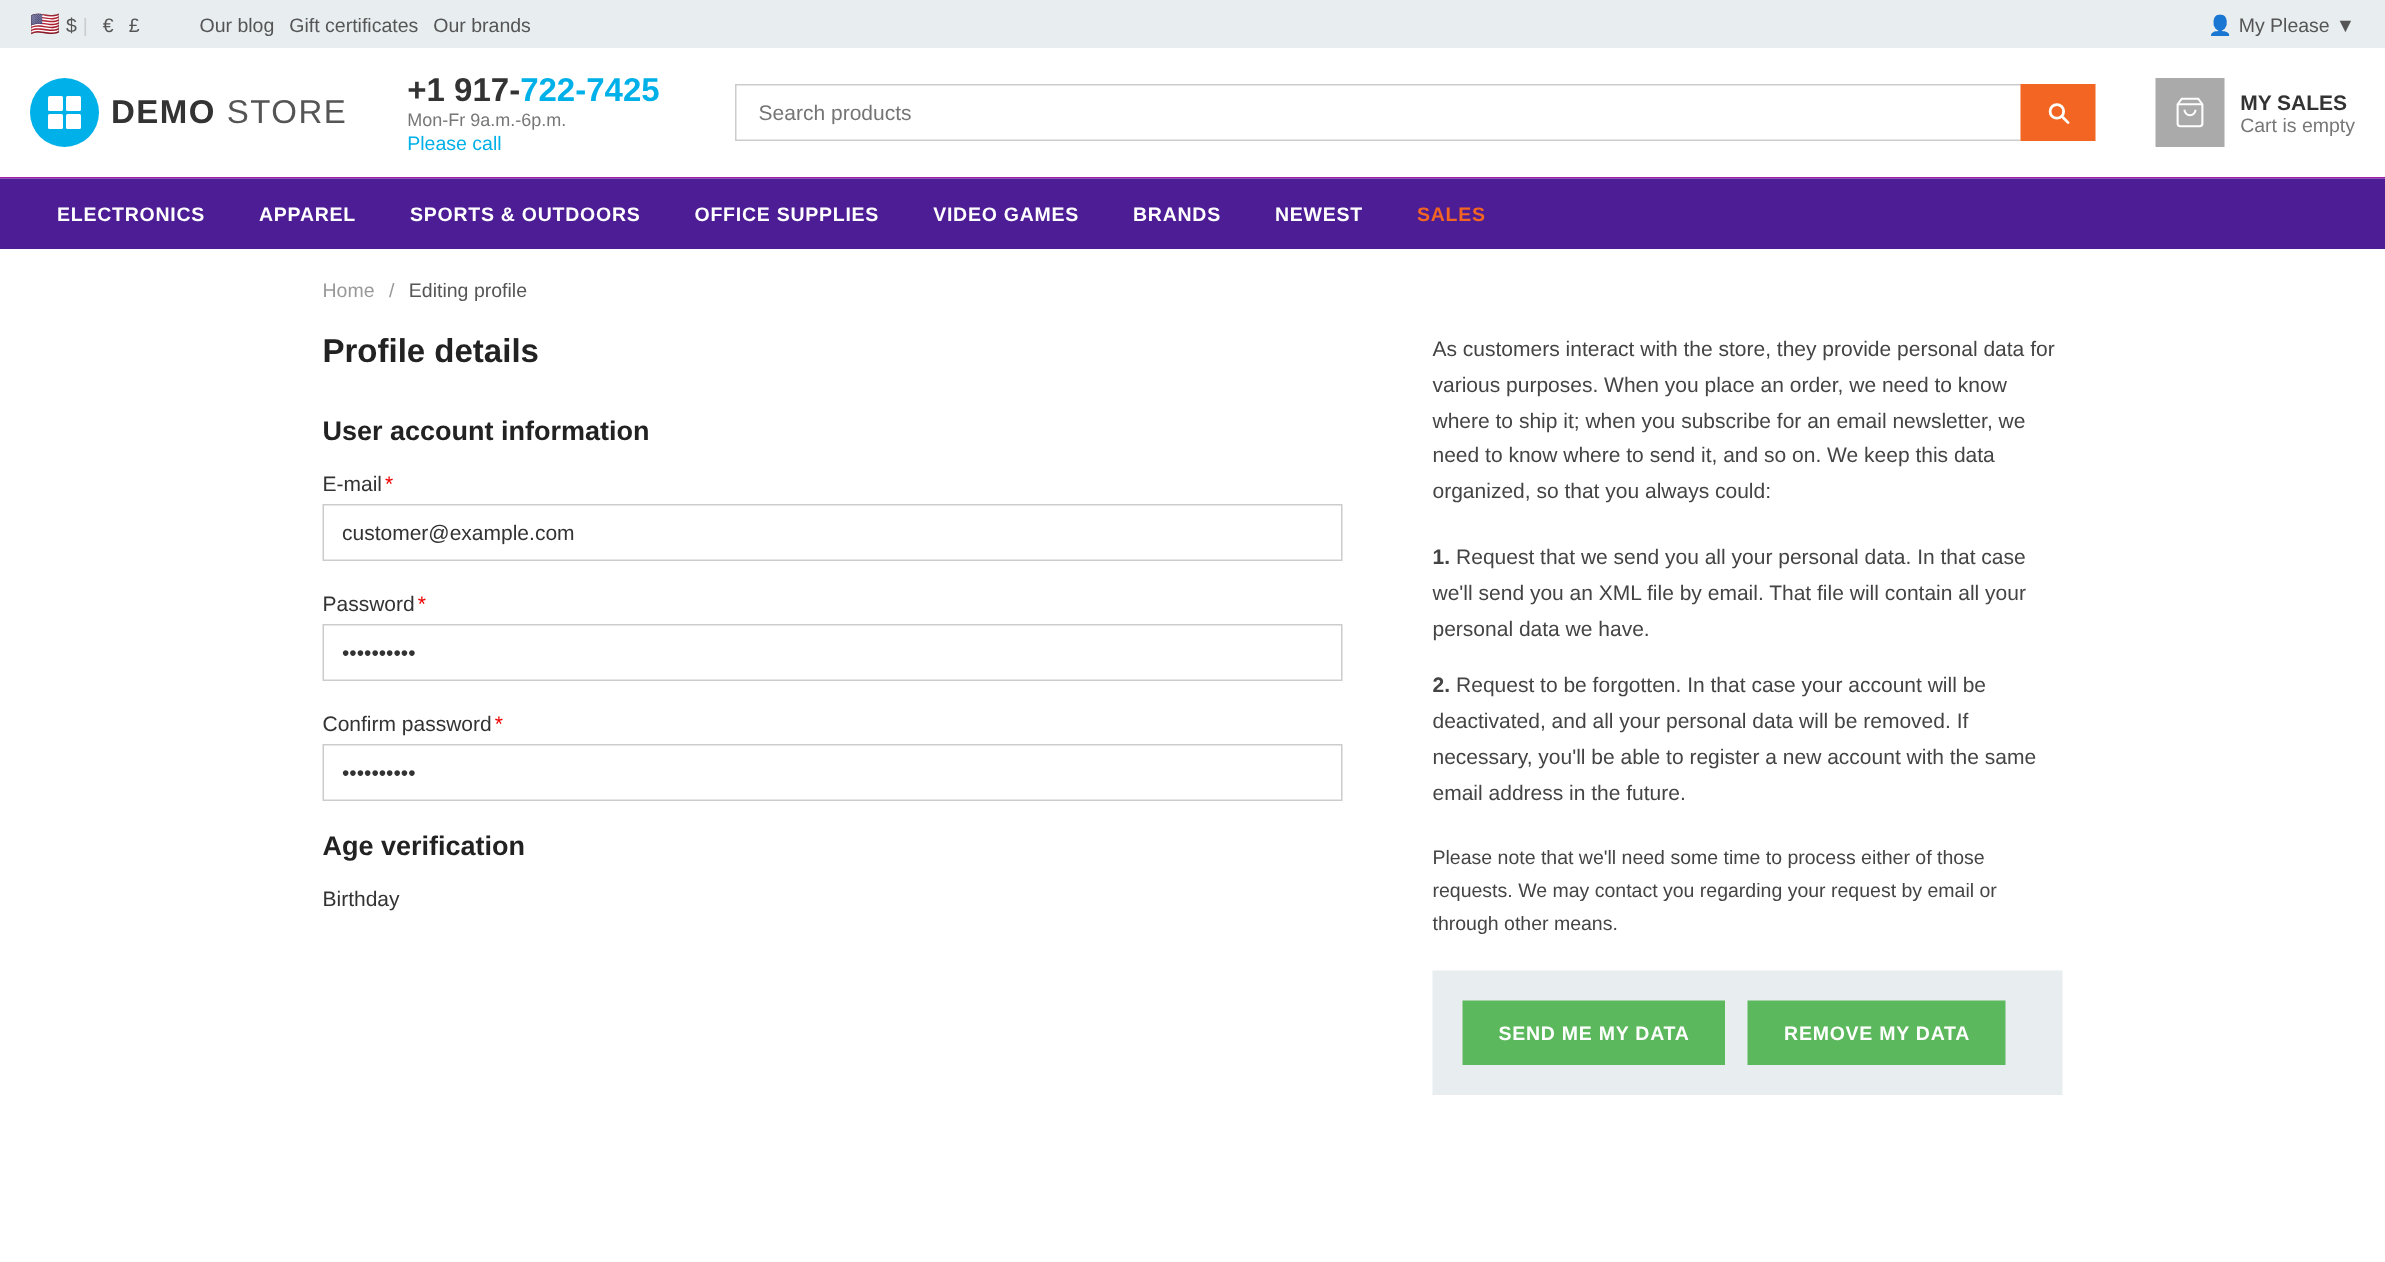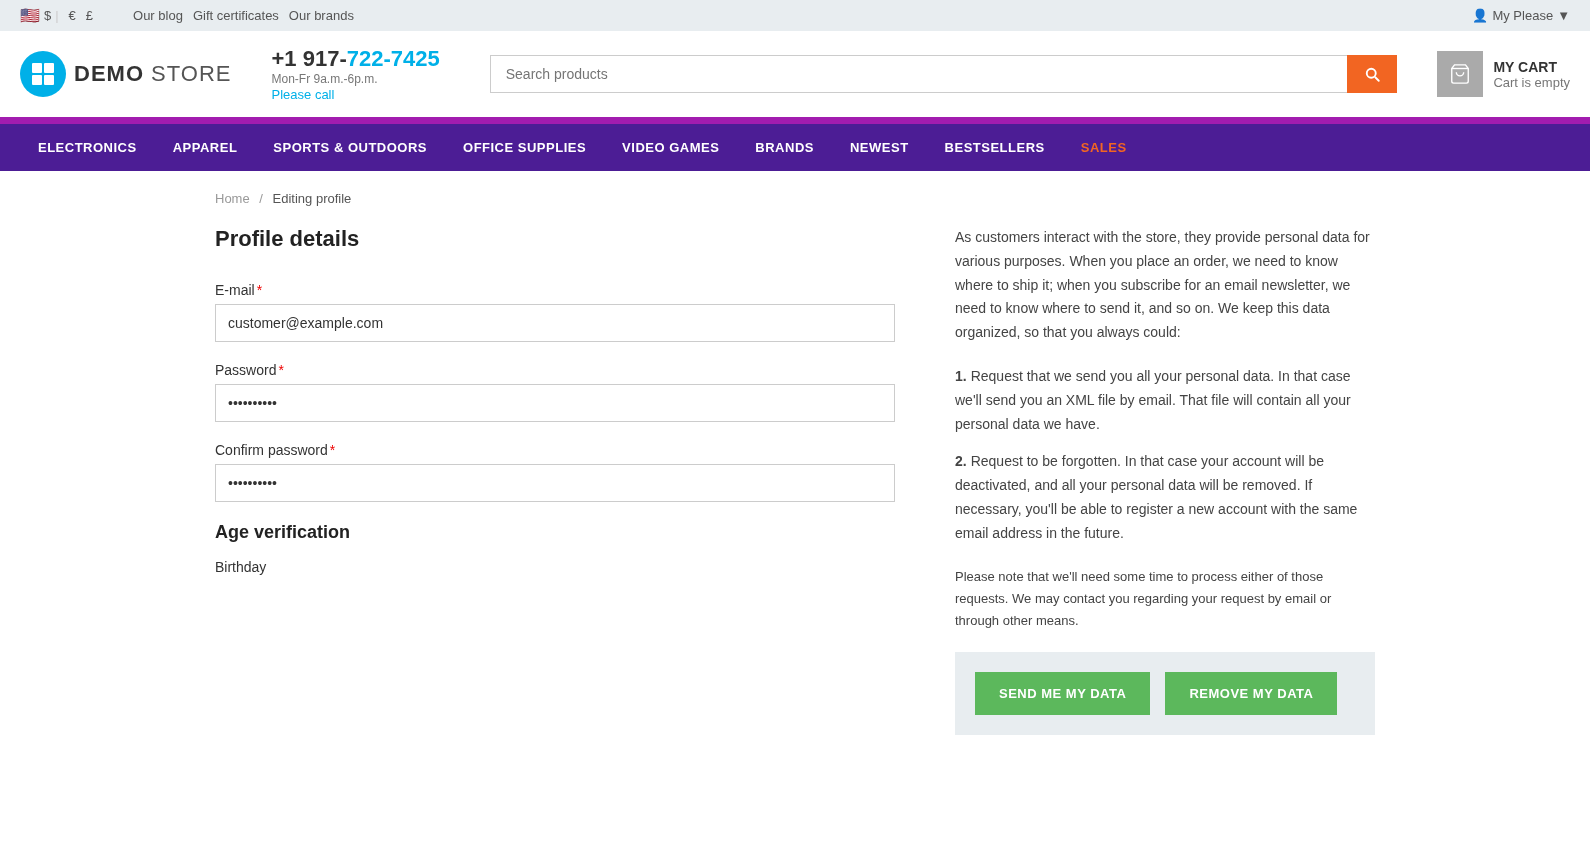--- a/index.html
+++ b/index.html
@@ -21,21 +21,21 @@
     .flag { font-size: 16px; }
     .top-bar-right a { color: #555; text-decoration: none; display: flex; align-items: center; gap: 4px; }
 
     
     .header {
       background: #fff;
       padding: 15px 20px;
       display: flex;
       align-items: center;
       gap: 20px;
-      border-bottom: 7px solid #a21caf;
+      border-bottom: 1px solid #a21caf;
     }
     .logo { display: flex; align-items: center; gap: 8px; text-decoration: none; }
     .logo-icon {
       width: 46px; height: 46px; background: #00b0e8; border-radius: 50%;
       display: flex; align-items: center; justify-content: center;
     }
     .logo-icon svg { fill: white; }
     .logo-text { font-size: 22px; color: #555; letter-spacing: 1px; }
     .logo-text strong { color: #333; font-weight: 900; }
     .header-phone { margin-left: 20px; }
@@ -244,51 +244,51 @@
 
   <div class="cart-area">
     <div class="cart-icon-box">
       <svg width="22" height="22" viewBox="0 0 24 24">
         <path d="M6 2L3 6v14a2 2 0 002 2h14a2 2 0 002-2V6l-3-4z" stroke="white" stroke-width="1.5" fill="none"></path>
         <line x1="3" y1="6" x2="21" y2="6" stroke="white" stroke-width="1.5"></line>
         <path d="M16 10a4 4 0 01-8 0" stroke="white" stroke-width="1.5" fill="none"></path>
       </svg>
     </div>
     <div class="cart-text">
-      <div class="cart-title">MY CART</div>
+      <div class="cart-title">MY SALES</div>
       <div class="cart-status">Cart is empty</div>
     </div>
   </div>
 </div>
 
 <nav class="nav">
   <a href="#">ELECTRONICS</a>
   <a href="#">APPAREL</a>
   <a href="#">SPORTS &amp; OUTDOORS</a>
   <a href="#">OFFICE SUPPLIES</a>
   <a href="#">VIDEO GAMES</a>
   <a href="#">BRANDS</a>
   <a href="#">NEWEST</a>
-  <a href="#">BESTSELLERS</a>
   <a href="#" class="sales">SALES</a>
 </nav>
 
 <div class="content-wrapper">
 
   <div class="breadcrumb">
     <a href="#">Home</a>
     <span style="margin: 0 6px;">/</span>
     <span class="current">Editing profile</span>
   </div>
 
   <div class="main-layout">
 
     <div class="left-col">
       <h1 class="page-title">Profile details</h1>
 
+      <h2 class="section-title">User account information</h2>
 
       <div class="form-group">
         <label>
           <span>E-mail</span><span class="required">*</span>
         </label>
         <input type="email" value="customer@example.com" style="">
       </div>
 
       <div class="form-group">
         <label>

